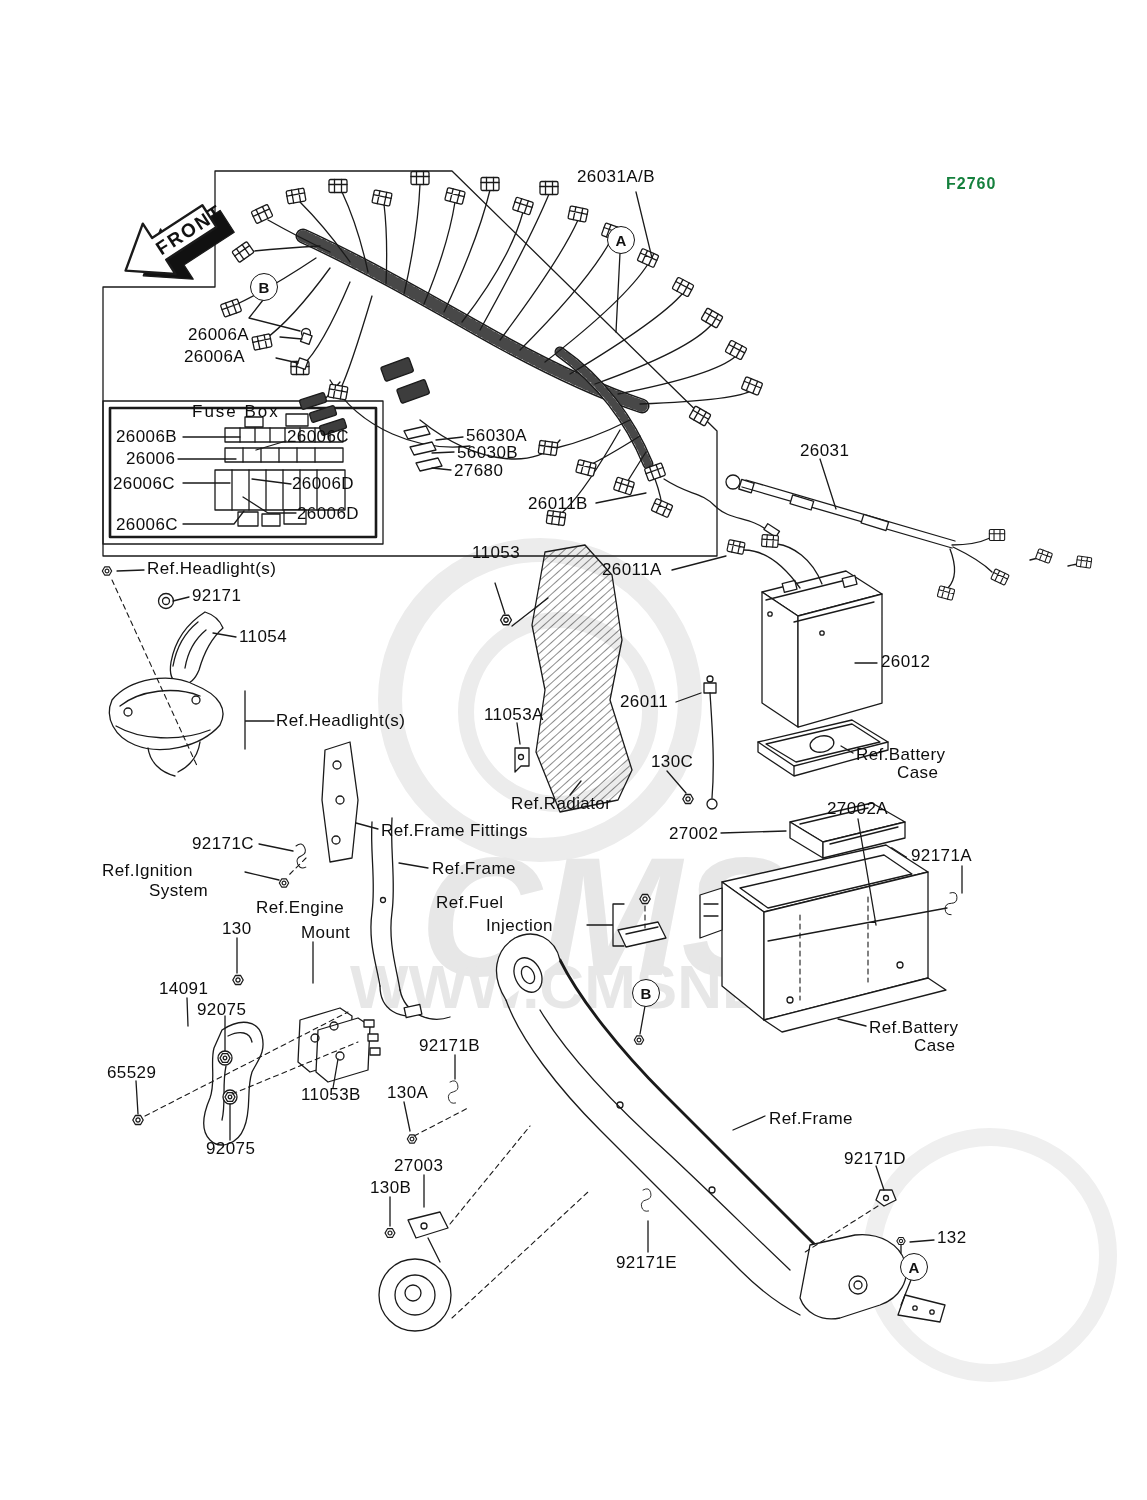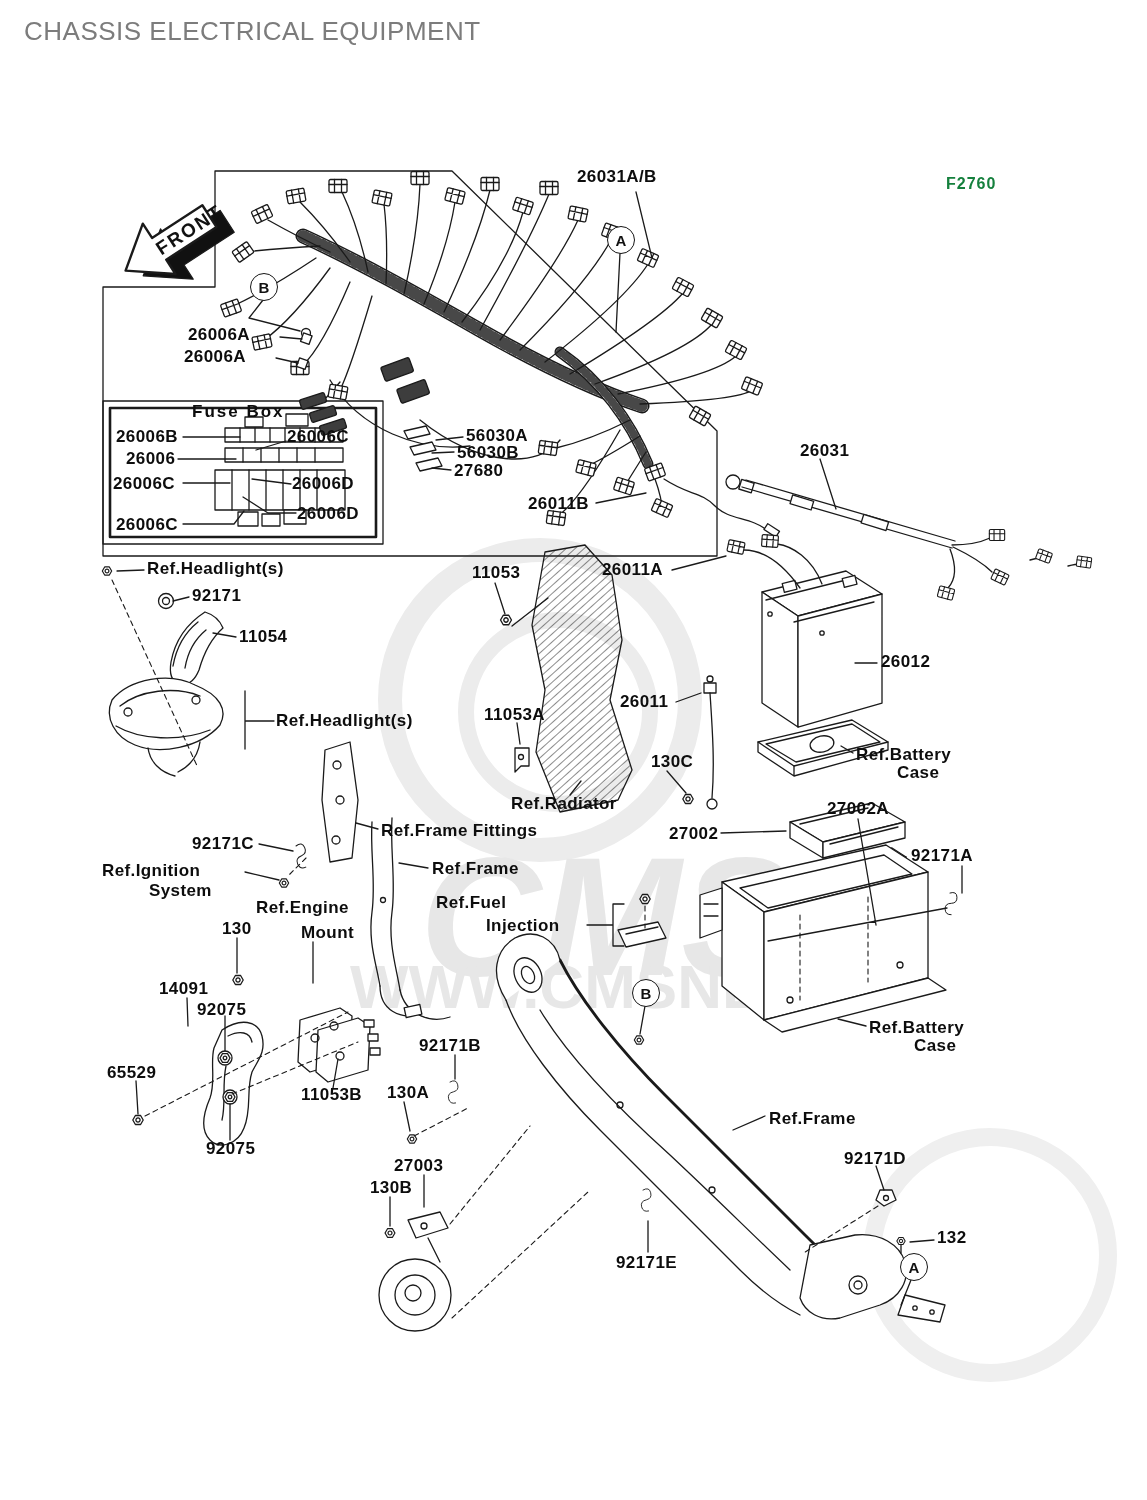--- a/index.html
+++ b/index.html
@@ -1,19 +1,19 @@
 <!DOCTYPE html>
 <html><head>
 <meta charset="utf-8">
 <style>
   html,body{margin:0;padding:0;background:#fff;}
   #stage{position:relative;width:1147px;height:1500px;background:#fff;overflow:hidden;
          font-family:"Liberation Sans",sans-serif;}
   #art{position:absolute;left:0;top:0;z-index:1;}
-  .lbl{position:absolute;z-index:2;font-weight:bold;font-size:17px;line-height:1;
+  .lbl{position:absolute;z-index:2;font-weight:normal;font-size:17px;line-height:1;
        color:#0d0d0d;letter-spacing:.4px;white-space:nowrap;}
   .pagetitle{position:absolute;left:24px;top:16px;z-index:2;font-size:26px;
        color:#7c7c7c;letter-spacing:.5px;white-space:nowrap;}
   .figcode{position:absolute;left:946px;top:175px;z-index:2;font-weight:bold;
        font-size:16px;color:#15803d;letter-spacing:1px;}
   .callout{position:absolute;z-index:2;width:26px;height:26px;border:1.7px solid #151515;
        border-radius:50%;background:#fff;display:flex;align-items:center;justify-content:center;
        font-weight:bold;font-size:15px;color:#111;}
   .footer{position:absolute;left:0;right:0;top:1433px;z-index:2;text-align:center;
        font-size:41px;font-weight:normal;color:#c40f0f;letter-spacing:.5px;}
@@ -342,21 +342,20 @@
 
     <path stroke-dasharray="5,4" stroke-width="1.1" d="
       M112,580 L198,768
       M145,1116 L348,1012 M232,1094 L358,1042 M414,1136 L468,1108
       M452,1318 L588,1192 M450,1224 L530,1126
       M878,1206 L802,1254 M306,858 L287,877
       M800,915 L800,1000 M868,897 L868,982 M645,906 L645,928"></path>
   </g>
 </svg>
 
-<div class="pagetitle">CHASSIS ELECTRICAL EQUIPMENT</div>
 <div class="figcode">F2760</div>
 
 <div class="callout" style="left:607px;top:226px">A</div>
 <div class="callout" style="left:250px;top:273px">B</div>
 <div class="callout" style="left:632px;top:979px">B</div>
 <div class="callout" style="left:900px;top:1253px">A</div>
 
 <div class="lbl" style="left:577px;top:168px">26031A/B</div>
 <div class="lbl" style="left:188px;top:326px">26006A</div>
 <div class="lbl" style="left:184px;top:348px">26006A</div>
@@ -366,21 +365,21 @@
 <div class="lbl" style="left:126px;top:450px">26006</div>
 <div class="lbl" style="left:113px;top:475px">26006C</div>
 <div class="lbl" style="left:292px;top:475px">26006D</div>
 <div class="lbl" style="left:297px;top:505px">26006D</div>
 <div class="lbl" style="left:116px;top:516px">26006C</div>
 <div class="lbl" style="left:466px;top:427px">56030A</div>
 <div class="lbl" style="left:457px;top:444px">56030B</div>
 <div class="lbl" style="left:454px;top:462px">27680</div>
 <div class="lbl" style="left:528px;top:495px">26011B</div>
 <div class="lbl" style="left:800px;top:442px">26031</div>
-<div class="lbl" style="left:472px;top:564px">11053</div>
+<div class="lbl" style="left:472px;top:544px">11053</div>
 <div class="lbl" style="left:602px;top:561px">26011A</div>
 <div class="lbl" style="left:881px;top:653px">26012</div>
 <div class="lbl" style="left:620px;top:693px">26011</div>
 <div class="lbl" style="left:484px;top:706px">11053A</div>
 <div class="lbl" style="left:147px;top:560px">Ref.Headlight(s)</div>
 <div class="lbl" style="left:192px;top:587px">92171</div>
 <div class="lbl" style="left:239px;top:628px">11054</div>
 <div class="lbl" style="left:276px;top:712px">Ref.Headlight(s)</div>
 <div class="lbl" style="left:511px;top:795px">Ref.Radiator</div>
 <div class="lbl" style="left:651px;top:753px">130C</div>

